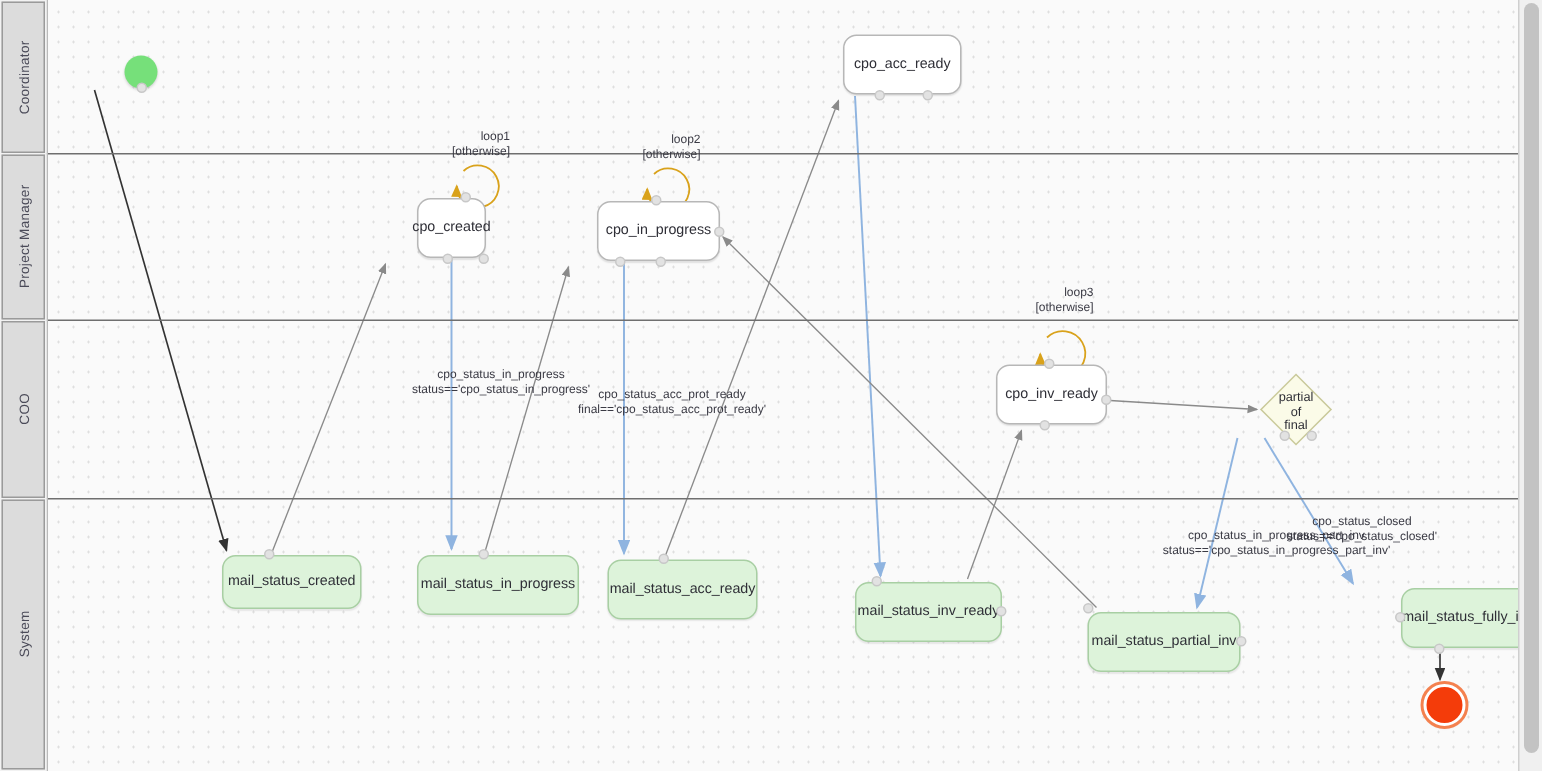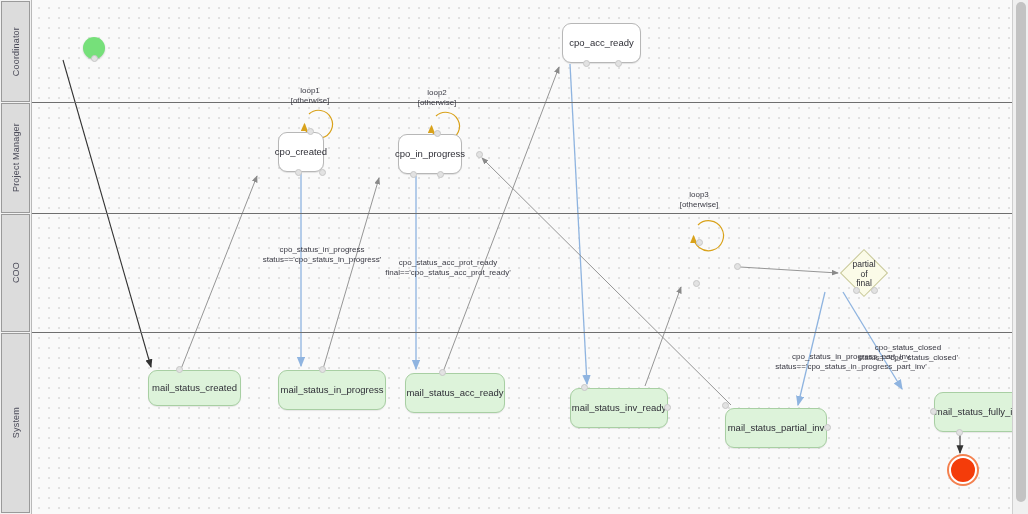--- a/index.html
+++ b/index.html
@@ -47,21 +47,21 @@
         box-shadow:0 0 0 2px #f4814f, 0 1px 2px rgba(0,0,0,.25);z-index:5;}
 
   .diamond{position:absolute;z-index:5;}
   .diamond .dshape{position:absolute;left:0;top:0;width:34px;height:34px;background:#fbfbe8;
         border:1px solid #c8c89a;transform:rotate(45deg);box-sizing:border-box;}
   .diamond .dtext{position:absolute;left:-8px;top:4px;width:50px;text-align:center;
         font-size:8.5px;color:#2e2e36;line-height:9.5px;z-index:7;}
 
   .edge-label{position:absolute;font-size:8px;color:#3a3a44;text-align:center;
         line-height:10px;white-space:nowrap;z-index:6;}
-  .loop-label{position:absolute;font-size:8px;color:#3a3a44;text-align:center;
+  .loop-label{position:absolute;font-size:8px;color:#3a3a44;text-align:right;
         line-height:9.5px;white-space:nowrap;z-index:6;}
 
   svg#wires{position:absolute;left:0;top:0;width:981px;height:514px;z-index:1;overflow:visible;}
   svg#loops{position:absolute;left:0;top:0;width:981px;height:514px;z-index:4;overflow:visible;}
 </style>
 </head>
 <body>
 
 <div id="app">
 
@@ -127,26 +127,27 @@
 
     <div class="node white" style="left:531px;top:23px;width:79px;height:40px">cpo_acc_ready</div>
     <div class="port" style="left:552px;top:60px"></div>
     <div class="port" style="left:584px;top:60px"></div>
 
     <div class="node white" style="left:247px;top:132px;width:44px;height:40px">cpo_created</div>
     <div class="port" style="left:264px;top:169px"></div>
     <div class="port" style="left:288px;top:169px"></div>
     <div class="port" style="left:276px;top:128px"></div>
 
-    <div class="node white" style="left:367px;top:134px;width:64px;height:40px">cpo_in_progress</div>
+    <div class="node white" style="left:367px;top:134px;width:82px;height:40px">cpo_in_progress</div>
     <div class="port" style="left:379px;top:171px"></div>
     <div class="port" style="left:406px;top:171px"></div>
     <div class="port" style="left:403px;top:130px"></div>
     <div class="port" style="left:445px;top:151px"></div>
 
+    <div class="node white" style="left:633px;top:243px;width:74px;height:40px">cpo_inv_ready</div>
     <div class="port" style="left:662px;top:280px"></div>
     <div class="port" style="left:703px;top:263px"></div>
     <div class="port" style="left:665px;top:239px"></div>
 
     <div class="diamond" style="left:816px;top:256px;width:34px;height:34px">
       <div class="dshape"></div>
       <div class="dtext">
         <div>partial</div>
         <div>of</div>
         <div>final</div>
@@ -184,21 +185,21 @@
     </div>
     <div class="loop-label" style="left:376px;top:88px;width:60px">
       <div>loop2</div>
       <div>[otherwise]</div>
     </div>
     <div class="loop-label" style="left:638px;top:190px;width:60px">
       <div>loop3</div>
       <div>[otherwise]</div>
     </div>
 
-    <div class="edge-label" style="left:196px;top:245px;width:190px">
+    <div class="edge-label" style="left:208px;top:245px;width:190px">
       <div>cpo_status_in_progress</div>
       <div>status=='cpo_status_in_progress'</div>
     </div>
 
     <div class="edge-label" style="left:322px;top:258px;width:190px">
       <div>cpo_status_acc_prot_ready</div>
       <div>final=='cpo_status_acc_prot_ready'</div>
     </div>
 
 

